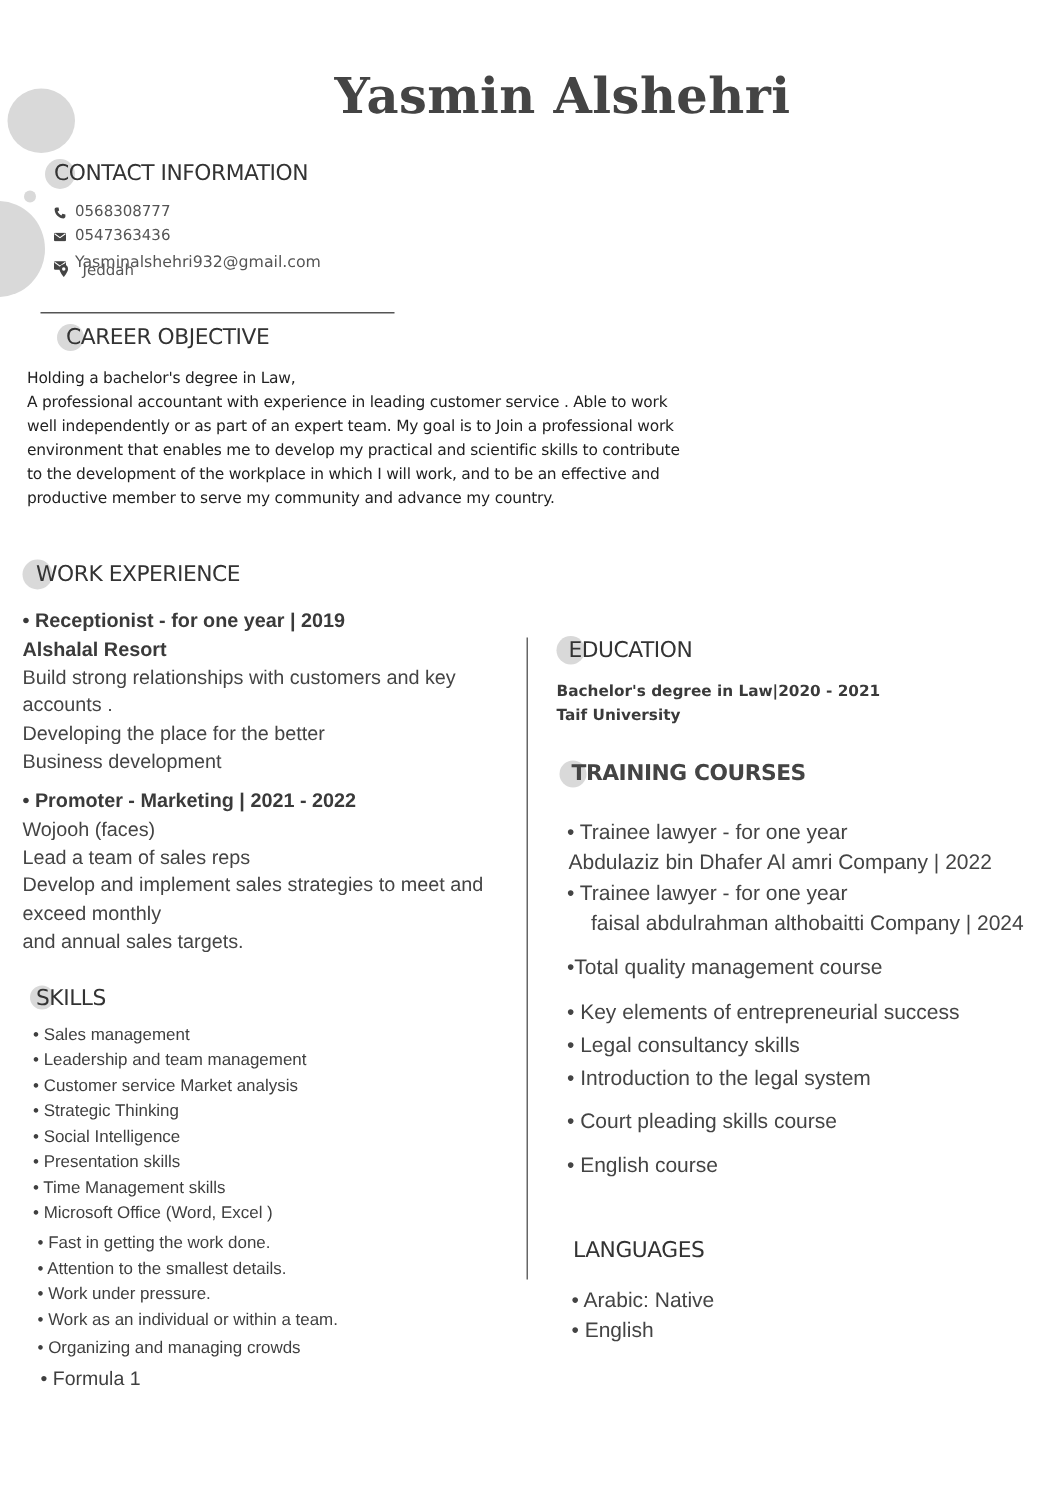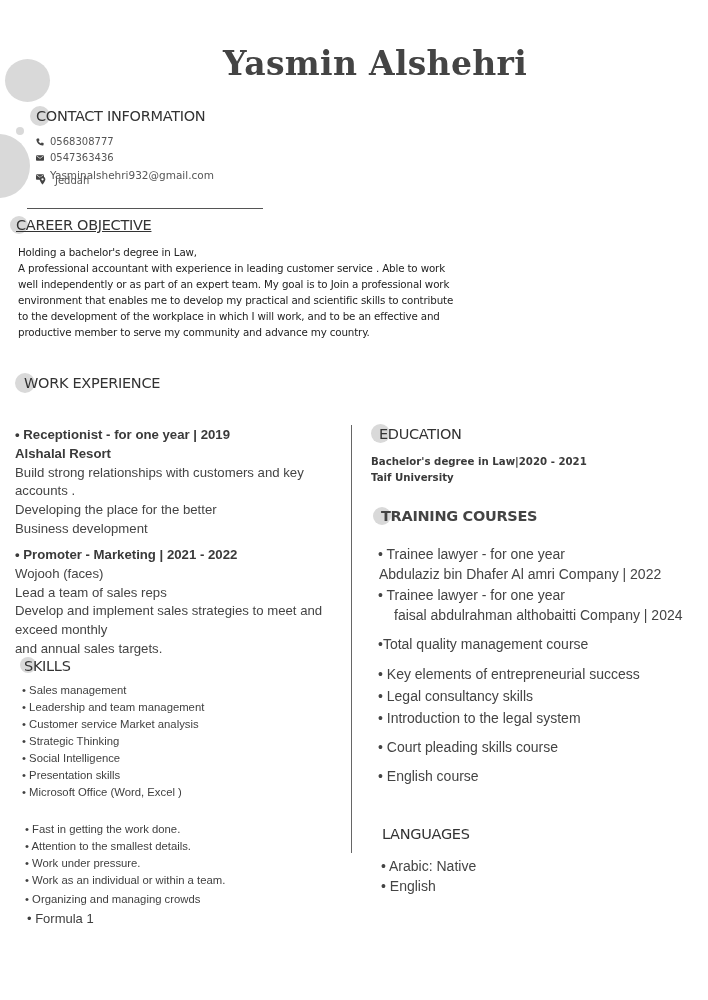--- a/index.html
+++ b/index.html
@@ -19,21 +19,21 @@
   .sec-head span.t { position: relative; z-index: 1; }
   .sec-head.bold { font-weight: bold; font-size: 14px; }
 
   .contact-row { position: absolute; font-family: "DejaVu Sans", sans-serif; font-size: 10px; color: #555; display: flex; align-items: center; }
   .contact-row .ic { width: 10px; height: 10px; margin-right: 5px; display: inline-flex; align-items: center; justify-content: center; }
 
   .hr { position: absolute; left: 27px; top: 208px; width: 236px; height: 1px; background: #555; }
 
   .objective { position: absolute; left: 18px; top: 244px; width: 460px; font-family: "DejaVu Sans", sans-serif; font-size: 10.3px; line-height: 16px; color: #222; letter-spacing: -0.15px; }
 
-  .work { position: absolute; left: 15px; width: 330px; font-size: 13.2px; line-height: 18.8px; color: #444; margin-top: 21px; }
+  .work { position: absolute; left: 15px; width: 330px; font-size: 13.2px; line-height: 18.8px; color: #444; }
   .work .job-title { font-weight: bold; color: #3a3a3a; }
   .work .company { font-weight: bold; color: #3a3a3a; }
 
   .skills { position: absolute; left: 22px; font-size: 11.3px; color: #3f3f3f; }
   .skills div { height: 17px; line-height: 17px; white-space: nowrap; }
 
   .vline { position: absolute; left: 351px; top: 425px; width: 1px; height: 428px; background: #666; }
 
   .edu { position: absolute; left: 371px; top: 454px; font-family: "DejaVu Sans", sans-serif; font-weight: bold; font-size: 10.2px; line-height: 16px; color: #3a3a3a; }
 
@@ -89,21 +89,21 @@
     <svg width="7" height="9" viewBox="0 0 8 11">
         <path d="M4 0.5 C6 0.5 7.5 2 7.5 4 C7.5 6.5 4 10.5 4 10.5 C4 10.5 0.5 6.5 0.5 4 C0.5 2 2 0.5 4 0.5 Z" fill="#444"></path>
         <circle cx="4" cy="4" r="1.4" fill="#fff"></circle>
       </svg>
   </span>
   <span>Jeddah</span>
 </div>
 
 <div class="hr"></div>
 
-<div class="sec-head" style="left:16px;top:217px;text-decoration:underline;">
+<div class="sec-head" style="left:44px;top:217px;">
   <div class="dot" style="left:-6px;top:-1px;width:18px;height:18px;"></div>
   <span class="t">CAREER OBJECTIVE</span>
 </div>
 
 <div class="objective">
   <div>Holding a bachelor's degree in Law,</div>
   <div>A professional accountant with experience in leading customer service . Able to work</div>
   <div>well independently or as part of an expert team. My goal is to Join a professional work</div>
   <div>environment that enables me to develop my practical and scientific skills to contribute</div>
   <div>to the development of the workplace in which I will work, and to be an effective and</div>
@@ -138,20 +138,21 @@
   <span class="t">SKILLS</span>
 </div>
 
 <div class="skills" style="top:682px;">
   <div>• Sales management</div>
   <div>• Leadership and team management</div>
   <div>• Customer service Market analysis</div>
   <div>• Strategic Thinking</div>
   <div>• Social Intelligence</div>
   <div>• Presentation skills</div>
+  <div>• Time Management skills</div>
   <div>• Microsoft Office (Word, Excel )</div>
 </div>
 <div class="skills" style="top:821px;left:25px;">
   <div>•  Fast in getting the work done.</div>
   <div>• Attention to the smallest details.</div>
   <div>• Work under pressure.</div>
   <div>• Work as an individual or within a team.</div>
   <div style="margin-top:2px;">• Organizing and managing crowds</div>
 </div>
 <div class="skills" style="top:910px;left:27px;font-size:13px;">

